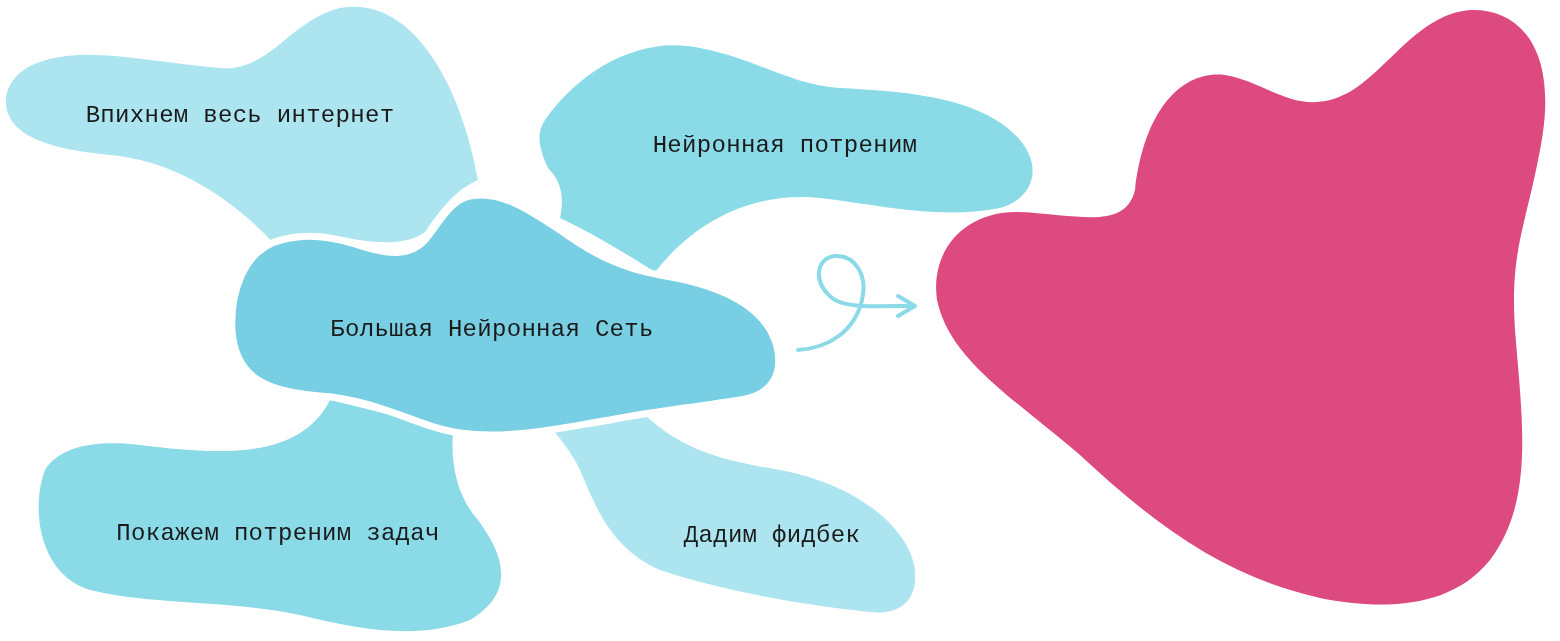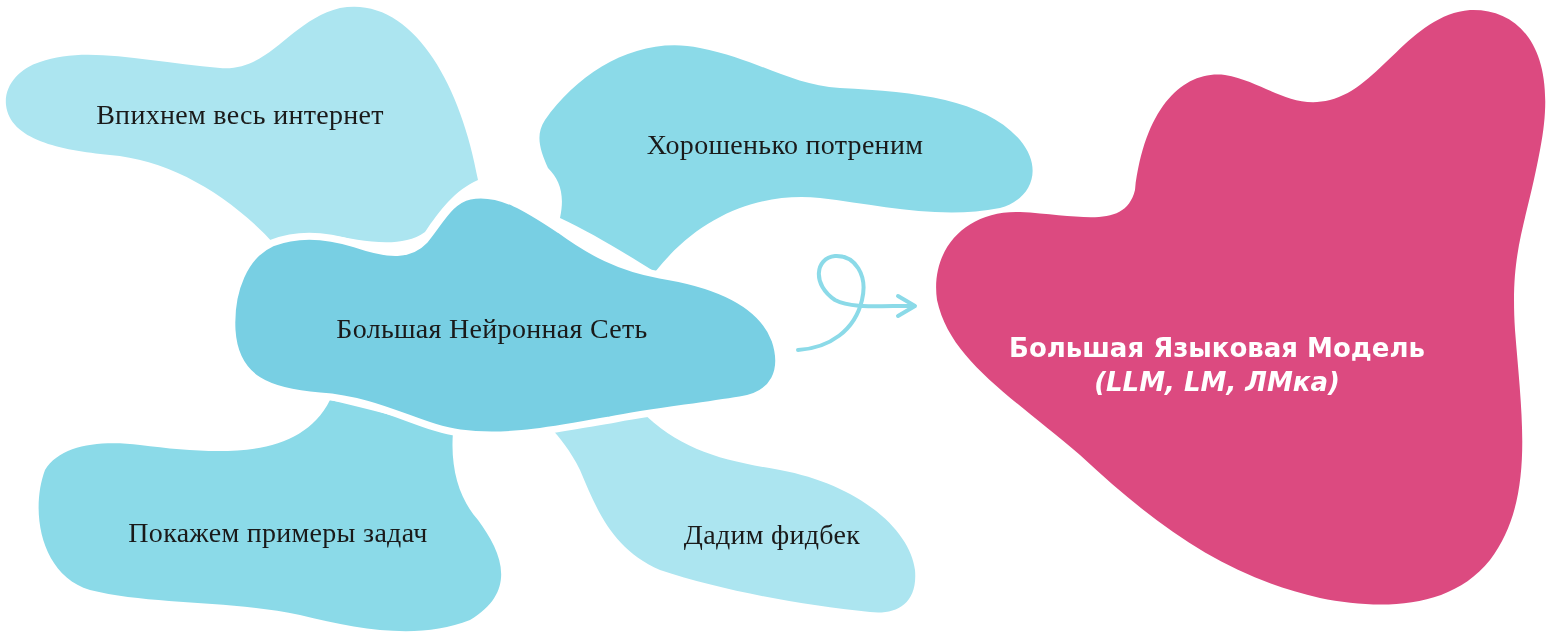--- a/index.html
+++ b/index.html
@@ -16,22 +16,22 @@
     }
     svg.blobs {
       position: absolute;
       left: 0;
       top: 0;
       width: 1560px;
       height: 641px;
     }
     .label {
       position: absolute;
-      font-family: Liberation Serif, serif;
-      font-size: 28px;
+      font-family: Liberation Mono, monospace;
+      font-size: 24px;
       color: #1a1a1a;
       white-space: nowrap;
       letter-spacing: 0.3px;
       transform: translate(-50%, -50%);
     }
     .llm-label {
       position: absolute;
       left: 1217px;
       top: 365px;
       transform: translate(-50%, -50%);
@@ -123,25 +123,21 @@
          C 1522 420, 1535 500, 1490 560
          C 1450 610, 1380 610, 1320 598
          C 1230 578, 1160 530, 1080 455
          C 1010 395, 950 360, 937 300
          C 930 250, 965 210, 1020 212
          C 1080 215, 1125 230, 1135 190 Z"></path>
   </svg>
 
   <span class="label" style="left:240px; top:115px;">Впихнем весь интернет</span>
 
-  <span class="label" style="left:785px; top:145px;">Хорошенько потреним</span>
+  <span class="label" style="left:785px; top:145px;">Нейронная потреним</span>
 
   <span class="label" style="left:492px; top:329px;">Большая Нейронная Сеть</span>
 
-  <span class="label" style="left:278px; top:533px;">Покажем примеры задач</span>
+  <span class="label" style="left:278px; top:533px;">Покажем потреним задач</span>
 
   <span class="label" style="left:772px; top:522px;margin-top:13px;">Дадим фидбек</span>
 
-  <div class="llm-label">
-    <span class="llm-title">Большая Языковая Модель</span>
-    <span class="llm-subtitle">(LLM, LM, ЛМка)</span>
-  </div>
 </div>
 
 </body></html>

